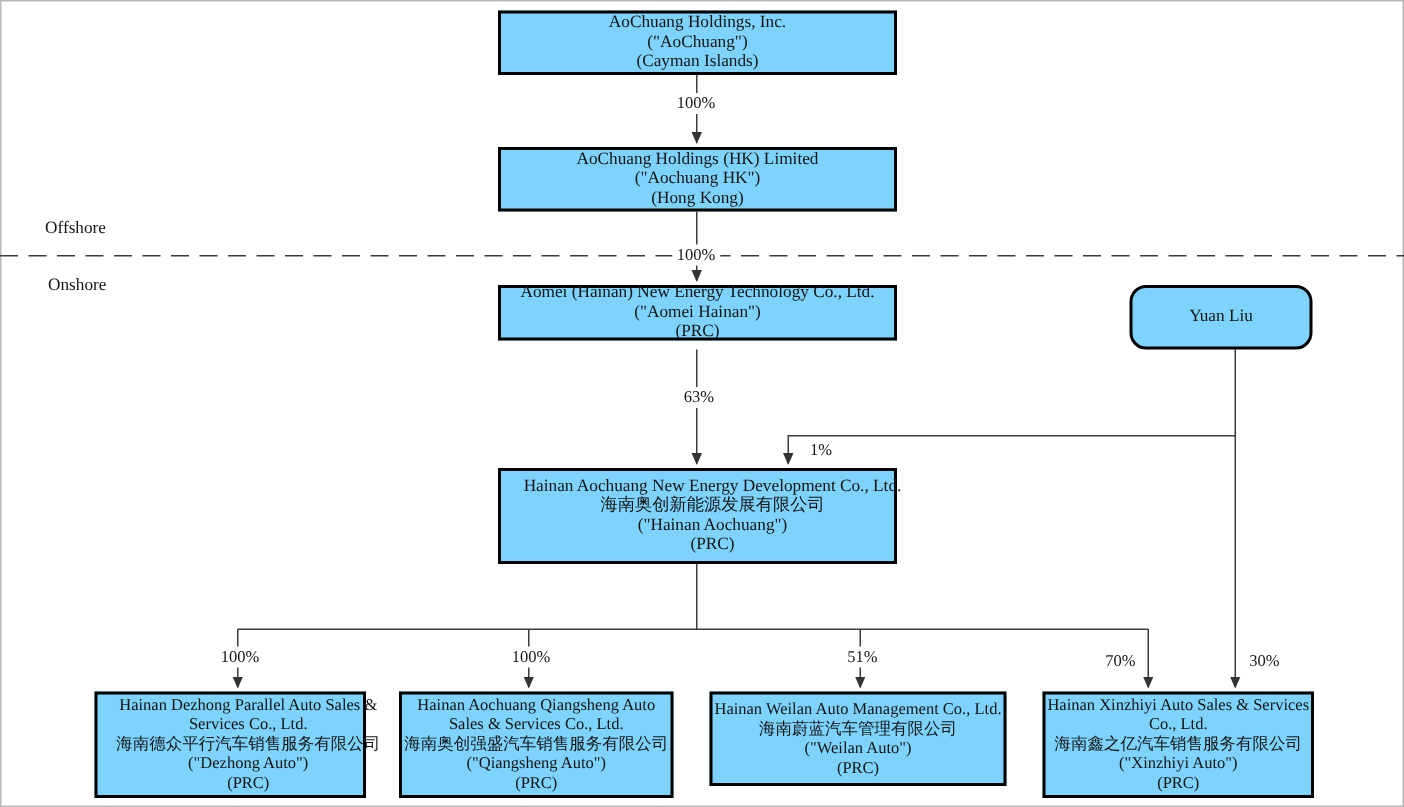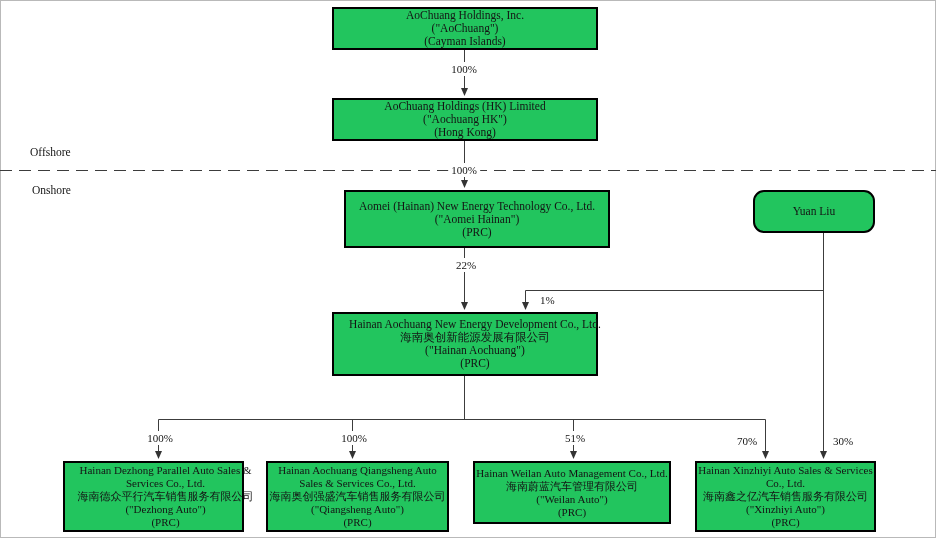--- a/index.html
+++ b/index.html
@@ -3,21 +3,21 @@
 <meta charset="utf-8">
 <style>
   html,body { margin:0; padding:0; background:#ffffff; }
   .canvas {
     position:relative; width:936px; height:538px; background:#ffffff;
     font-family:"Liberation Serif","DejaVu Serif",serif; color:#141414;
     overflow:hidden; box-shadow: inset 0 0 0 1px #b9b9b9;
   }
   .wires { position:absolute; left:0; top:0; }
   .node {
-    position:absolute; border:2px solid #000; background:#22c55e;
+    position:absolute; border:2px solid #000; background:#7dd3fc;
     display:flex; flex-direction:column; align-items:center; justify-content:center;
     text-align:left; box-sizing:border-box; line-height:13px; font-size:11.5px;
   }
   .node.small { font-size:11px; }
   .node .ln { display:block; white-space:nowrap; }
   .lbl {
     position:absolute; font-size:11px; line-height:14px; background:#fff;
     padding:0 3px; transform:translateX(-50%); white-space:nowrap;font-family:Liberation Serif, serif;
   }
   .lbl.noc { transform:none; }
@@ -48,41 +48,41 @@
       <path d="M573.5,419.5 L573.5,458" marker-end="url(#arr)"></path>
       <path d="M765.5,419.5 L765.5,458" marker-end="url(#arr)"></path>
     </g>
   </svg>
 
   <div class="region" style="left:30px; top:145px;">Offshore</div>
   <div class="region" style="left:32px; top:183px;">Onshore</div>
 
   <div class="lbl" style="left:464px; top:62px;">100%</div>
   <div class="lbl" style="left:464px; top:163px;">100%</div>
-  <div class="lbl" style="left:466px; top:258px;">22%</div>
+  <div class="lbl" style="left:466px; top:258px;">63%</div>
   <div class="lbl noc" style="left:537px; top:293px;">1%</div>
   <div class="lbl" style="left:160px; top:431px;">100%</div>
   <div class="lbl" style="left:354px; top:431px;">100%</div>
   <div class="lbl" style="left:575px; top:431px;">51%</div>
   <div class="lbl" style="left:747px; top:434px;">70%</div>
   <div class="lbl" style="left:843px; top:434px;">30%</div>
 
   <div class="node" style="left:332px; top:7px; width:266px; height:43px;">
     <span class="ln">AoChuang Holdings, Inc.</span>
     <span class="ln">("AoChuang")</span>
     <span class="ln">(Cayman Islands)</span>
   </div>
 
   <div class="node" style="left:332px; top:98px; width:266px; height:43px;">
     <span class="ln">AoChuang Holdings (HK) Limited</span>
     <span class="ln">("Aochuang HK")</span>
     <span class="ln">(Hong Kong)</span>
   </div>
 
-  <div class="node" style="left:344px; top:190px; width:266px; height:58px;">
+  <div class="node" style="left:332px; top:190px; width:266px; height:37px;">
     <span class="ln">Aomei (Hainan) New Energy Technology Co., Ltd.</span>
     <span class="ln">("Aomei Hainan")</span>
     <span class="ln">(PRC)</span>
   </div>
 
   <div class="node" style="left:753px; top:190px; width:122px; height:43px;border-radius:11px;">
     <span class="ln">Yuan Liu</span>
   </div>
 
   <div class="node" style="left:332px; top:312px; width:266px; height:64px;padding-left:20px;">

